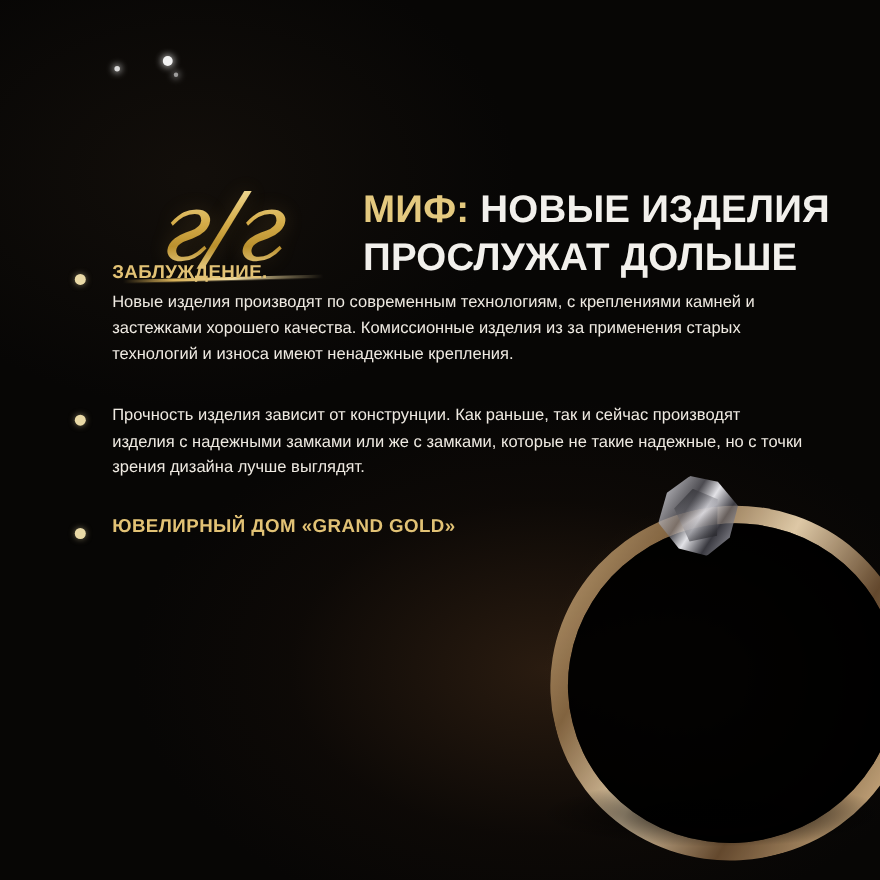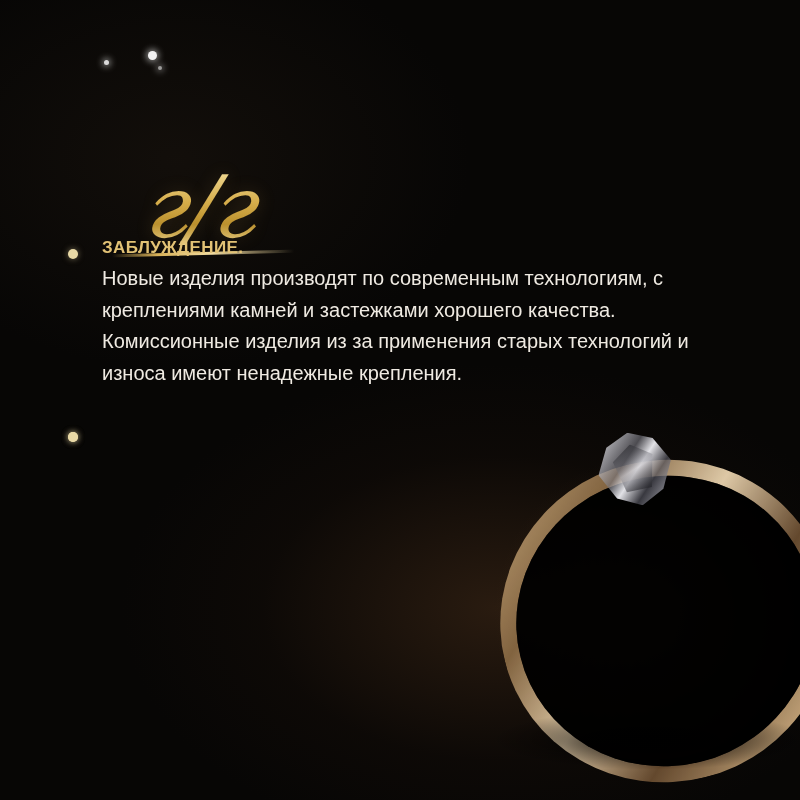--- a/index.html
+++ b/index.html
@@ -173,21 +173,21 @@
     font-family: "Liberation Sans", sans-serif;
     font-weight: bold;
     font-size: 17px;
     letter-spacing: 0.4px;
     color: #e2c275;
     text-transform: uppercase;
     margin-bottom: 5px;
   }
   .block-body {
     font-family: "Liberation Sans", sans-serif;
-    font-size: 20px;
+    font-size: 15px;
     line-height: 1.58;
     color: #efeae2;
   }
   .block.b3 { padding-right: 150px; }
 </style>
 </head>
 <body>
 
 <div class="canvas">
 
@@ -201,32 +201,38 @@
     <div class="ring-stone">
       <div class="facet"></div>
       <div class="facet-dark"></div>
     </div>
     <div class="ring-shadow"></div>
   </div>
 
   <div class="header">
     <div class="logo">г/г</div>
     <div class="logo-underline"></div>
+    <div class="title">
+      <span class="myth">МИФ:</span>
+      <span>НОВЫЕ ИЗДЕЛИЯ ПРОСЛУЖАТ ДОЛЬШЕ</span>
+    </div>
   </div>
 
   <div class="content">
 
     <div class="block b1">
       <span class="bullet"></span>
       <div class="block-head">ЗАБЛУЖДЕНИЕ.</div>
       <div class="block-body">Новые изделия производят по современным технологиям, с креплениями камней и застежками хорошего качества. Комиссионные изделия из за применения старых технологий и износа имеют ненадежные крепления.</div>
     </div>
 
     <div class="block b2">
       <span class="bullet"></span>
+      <div class="block-body">Прочность изделия зависит от конструнции. Как раньше, так и сейчас производят изделия с надежными замками или же с замками, которые не такие надежные, но с точки зрения дизайна лучше выглядят.</div>
     </div>
 
     <div class="block b3">
       <span class="bullet"></span>
+      <div class="block-head">ЮВЕЛИРНЫЙ ДОМ «GRAND GOLD»</div>
     </div>
 
   </div>
 </div>
 
 </body></html>

